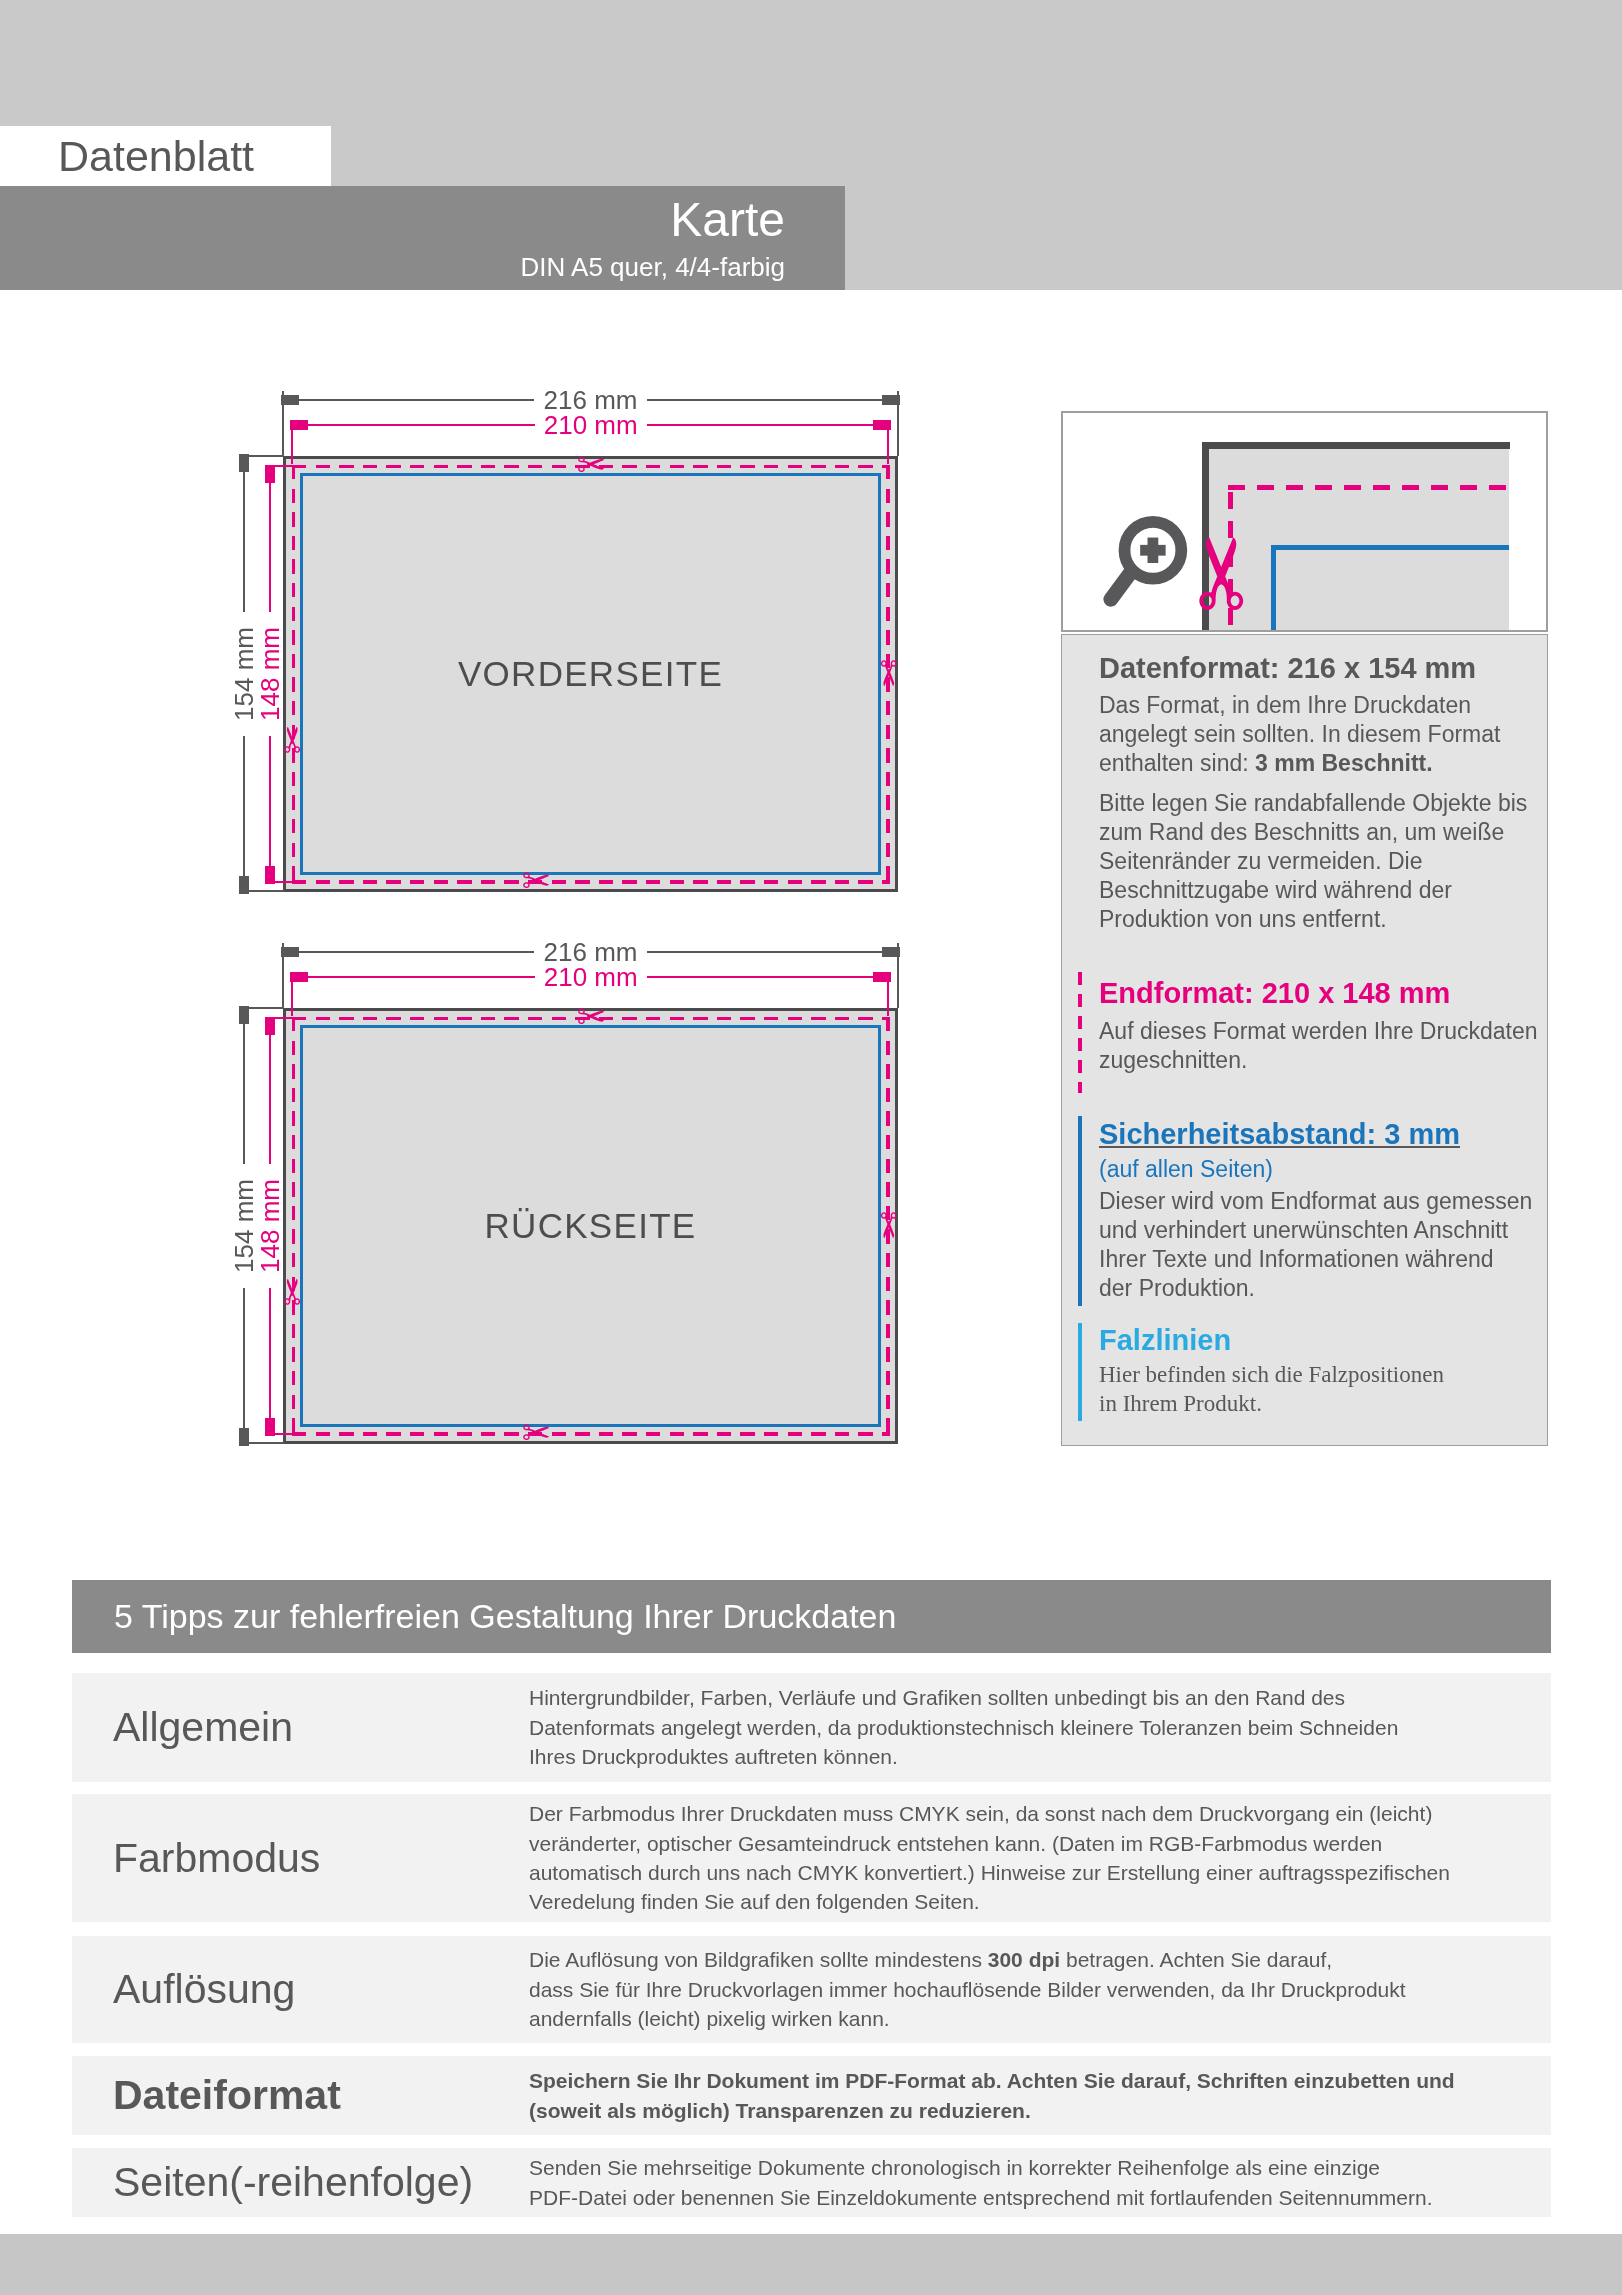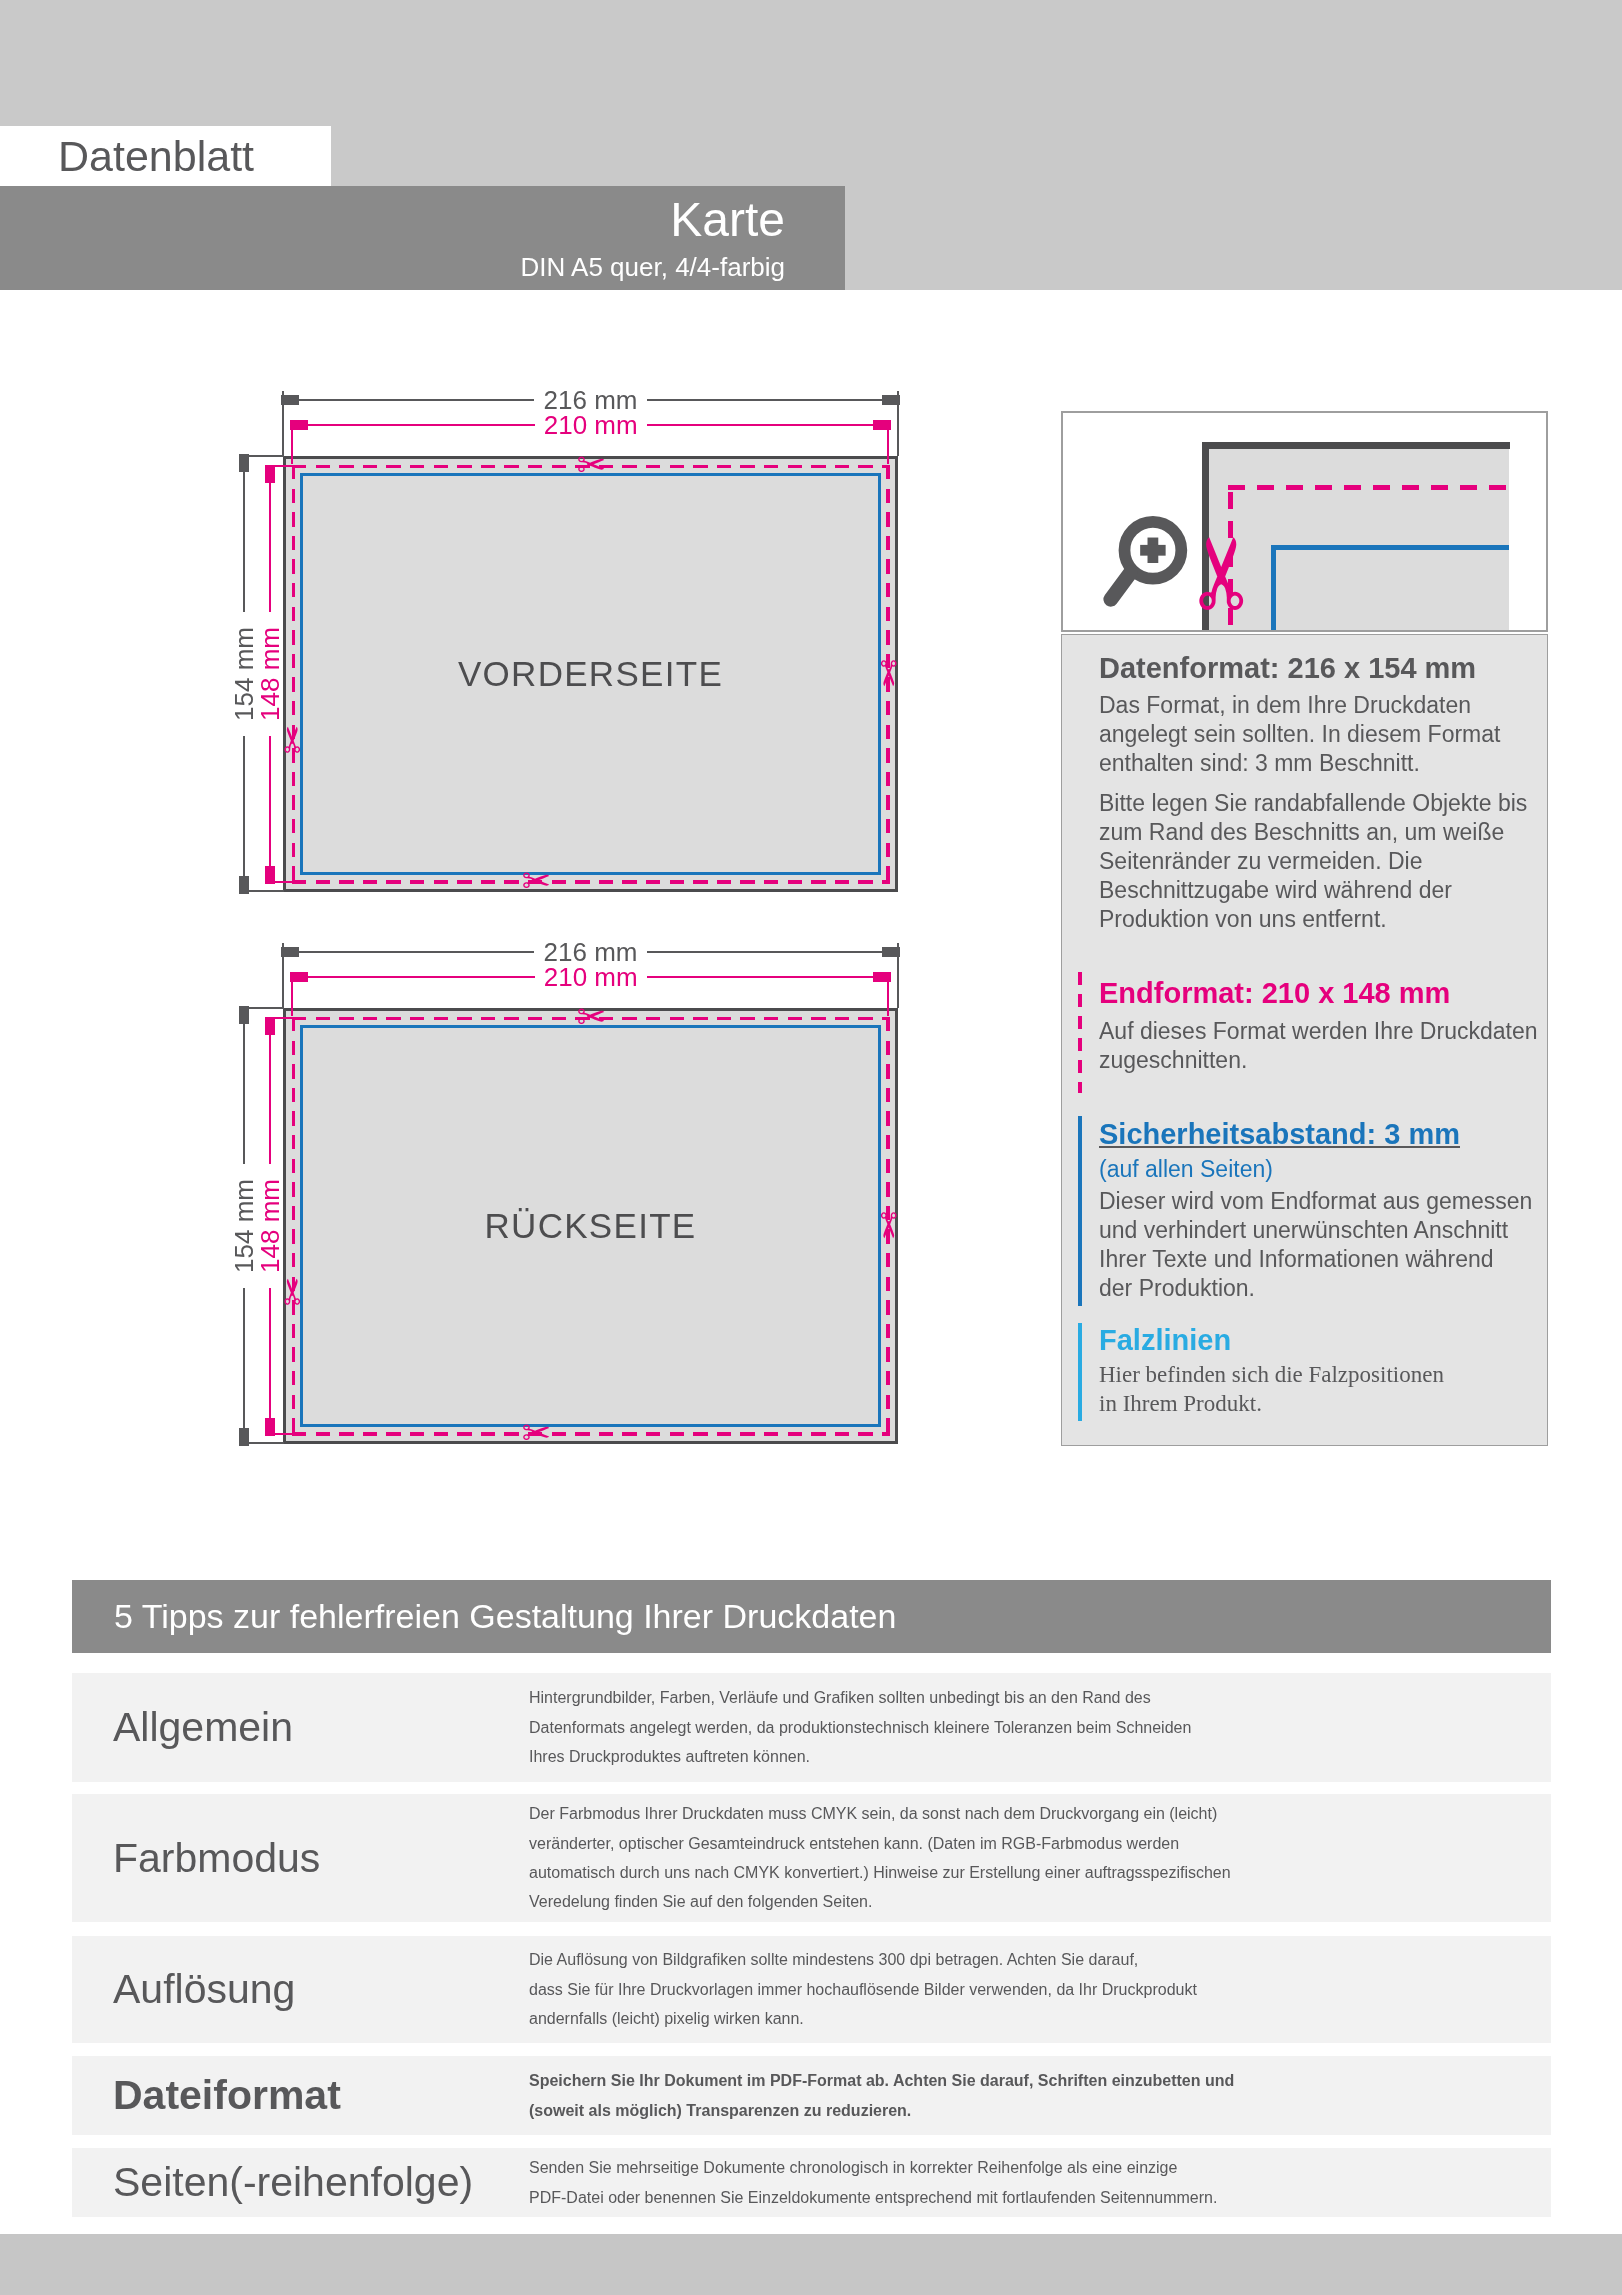--- a/index.html
+++ b/index.html
@@ -87,23 +87,23 @@
   .bar.solidc{background:var(--cyn);}
 
   
   .tips-head{position:absolute;left:72px;top:1580px;width:1479px;height:73px;background:#8a8a8a;
     display:flex;align-items:center;padding-left:42px;}
   .tips-head span{font-size:34px;color:#fff;}
   .row{position:absolute;left:72px;width:1479px;background:#f2f2f2;}
   .row .rl{position:absolute;left:41px;top:0;bottom:0;display:flex;align-items:center;
     font-size:41px;color:var(--tg);}
   .row .rb{position:absolute;left:457px;top:0;bottom:0;right:19.6px;display:flex;
-    flex-direction:column;justify-content:center;font-size:16px;line-height:29.4px;color:var(--tg);}
+    flex-direction:column;justify-content:center;font-size:21px;line-height:29.4px;color:var(--tg);}
   .footer{position:absolute;left:0;top:2234px;width:1623px;height:62px;background:#c6c6c6;}
-  b{font-weight:normal;}
+  b{font-weight:bold;}
 </style>
 </head>
 <body>
 
 <div class="page">
 
   <div class="head-bg"></div>
   <div class="head-white">
     <span>Datenblatt</span>
   </div>

